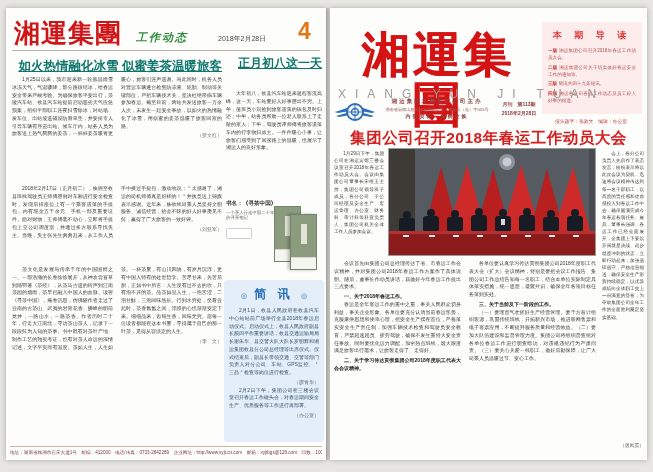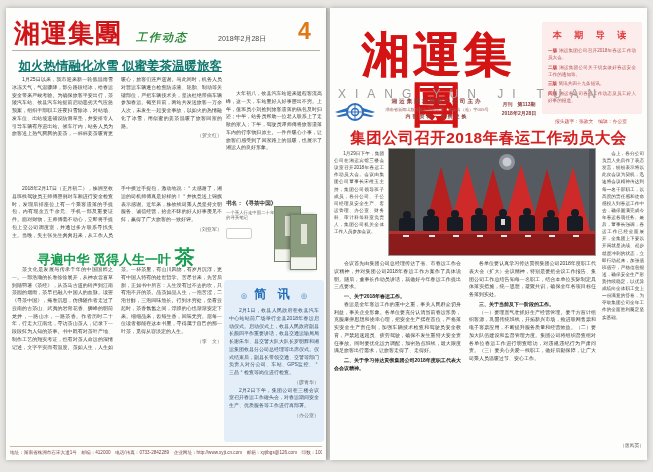--- a/index.html
+++ b/index.html
@@ -85,30 +85,27 @@
     <div class="abs t cols2" style="left:6px; top:68px; width:210px; height:88px;">
       <p>1月25日以来，我市迎来新一轮低温雨雪冰冻天气，气温骤降，部分路段结冰，给春运安全带来严峻考验。为确保旅客平安出行，茶陵汽车站、攸县汽车站提前启动恶劣天气应急预案，组织干部职工连夜扫雪除冰，对站场、发车位、出站坡道铺设防滑草垫，并安排专人引导车辆有序进出站。候车厅内，站务人员为旅客送上热气腾腾的姜茶，一杯杯姜茶暖胃更暖心，旅客们连声道谢。与此同时，机务人员对营运车辆逐台检查防冻液、轮胎、制动等关键部位，严把车辆技术关，坚决杜绝带病车辆参加春运。截至目前，两站共发送旅客一万余人次，未发生一起安全事故，以如火的热情融化了冰雪，用似蜜的姜茶温暖了旅客回家的路。</p>
       <p class="byline">（贺文红）</p>
     </div>
 
     <div class="abs t cols2" style="left:6px; top:177px; width:210px; height:56px;">
       <p>2018年2月17日（正月初二），株洲至攸县班线驾驶员王师傅照例对车厢进行安全检查时，发现后排座位上有一个乘客遗落的手提包，内有现金五千余元、手机一部及重要证件。面对财物，王师傅毫不动心，立即将手提包上交公司调度室，并通过多方联系寻找失主。当晚，失主张先生匆匆赶来，从工作人员手中接过手提包，激动地说：＂太感谢了，湘运的司机师傅真是好样的！＂并执意送上锦旗表示感谢。近年来，株攸线司乘人员坚持文明服务、诚信经营，拾金不昧的好人好事屡见不鲜，赢得了广大旅客的一致好评。</p>
       <p class="byline">（刘亚军）</p>
     </div>
 
-    <div class="abs h-green" style="left:4px; top:236px; width:212px; font-size:13px;">
-      <span>寻遍中华 觅得人生一叶</span>
-      <span class="big">茶</span>
-    </div>
     <div class="abs t cols2" style="left:6px; top:258px; width:210px; height:176px;">
       <p>茶文化是发展与传承千年的中国国粹之一。一部浩瀚的长卷徐徐展开，从神农尝百草到陆羽著《茶经》，从茶马古道的铃声到江南茶园的烟雨，茶早已融入中国人的血脉。读罢《寻茶中国》，掩卷沉思，仿佛随作者走过了云南的古茶山、武夷的岩骨花香、狮峰的明前龙井，一路山水，一路茶香。作者历时二十年，行走大江南北，寻访茶山茶人，记录下一段段鲜为人知的茶事。书中既有对茶叶产地、制作工艺的翔实考证，也有对茶人命运的深情记述，文字平实而有温度。茶如人生，人生如茶。一杯茶里，有山川风物，有岁月沉浮，更有中国人特有的处世哲学。苦尽甘来，先苦后甜，正如书中所言：人生没有过不去的坎，只有泡不开的茶。品茶如品人生，一泡苦涩，二泡甘醇，三泡回味悠长。行到水穷处，坐看云起时，茶香氤氲之间，浮躁的心也渐渐安定下来。细细品来，齿颊生香，回味无穷。愿每一位读者都能在这本书里，寻得属于自己的那一叶茶，觅得从容淡定的人生。</p>
       <p class="byline">（李　文）</p>
     </div>
 
     <div class="abs h-blue" style="left:220px; top:48px; width:96px; font-size:12px; white-space:normal; line-height:1.25;">
+      <div>正月初八这一天</div>
     </div>
     <div class="abs t" style="left:220px; top:82px; width:96px; height:106px; overflow:hidden;">
       <p>大年初八，攸县汽车站迎来返程客流高峰，这一天，车站里好人好事层出不穷。上午，值班员小刘捡到旅客遗落的钱包及时归还；中午，站务员帮助一位老人联系上了走散的家人；下午，驾驶员谭师傅将旅客遗落车内的行李物归原主。一件件暖心小事，让旅客们感受到了回家路上的温暖，也展示了湘运人的良好形象。</p>
     </div>
 
     <div class="abs" style="left:220px; top:192px; width:96px; height:76px;">
       <div class="book-label">书名：《寻茶中国》</div>
       <div class="book-note" style="width:50px;">一个茶人行走中国二十年的寻茶笔记</div>
       <div class="mini-box"></div>
       <div class="book" style="left:48px; top:6px;">

